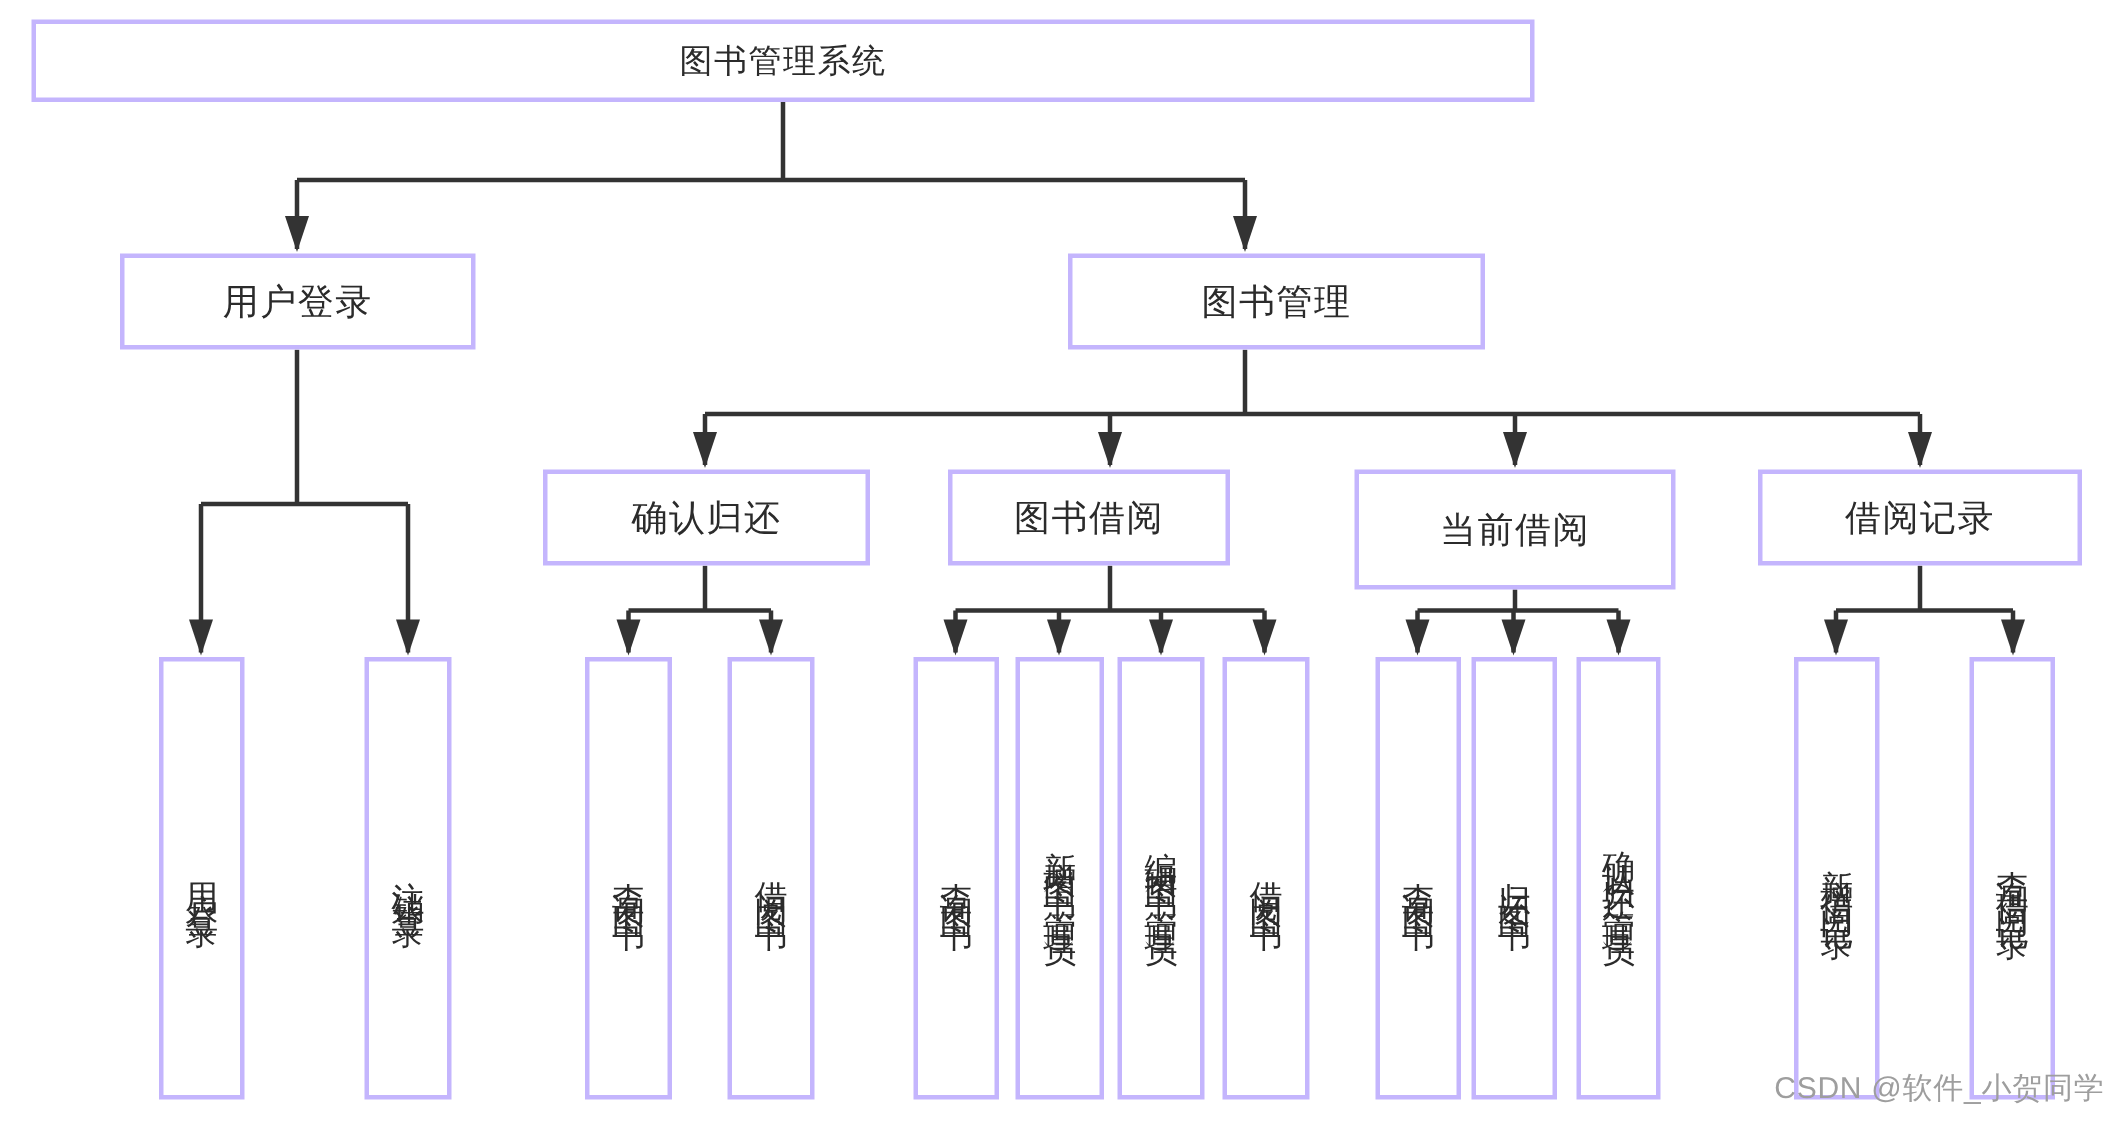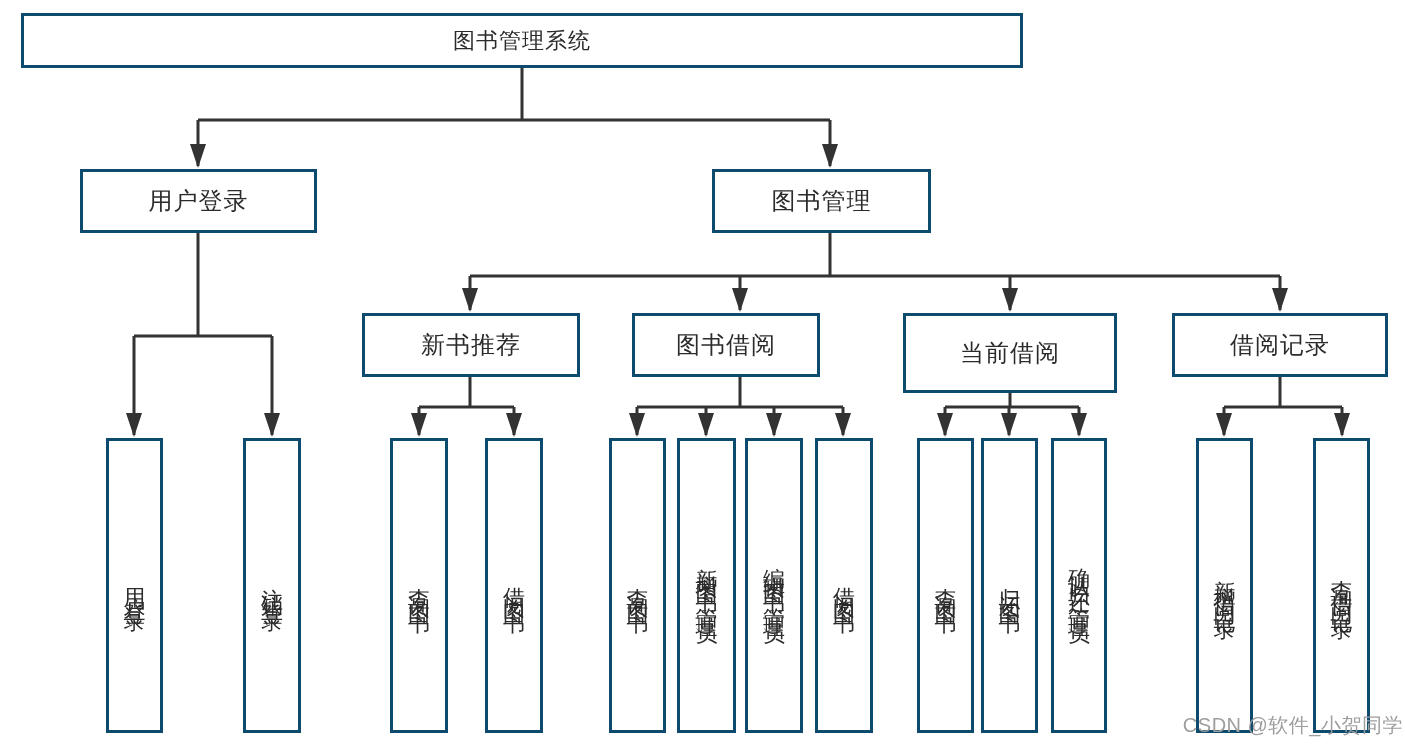--- a/index.html
+++ b/index.html
@@ -4,21 +4,21 @@
 <style>
   html,body { margin:0; padding:0; background:#ffffff; }
   .stage {
     position:relative; width:1405px; height:747px;
     background:#ffffff; overflow:hidden;
     font-family:"Liberation Sans", sans-serif;
   }
   .wires { position:absolute; left:0; top:0; z-index:1; }
   .box {
     position:absolute; box-sizing:border-box; z-index:2;
-    background:#ffffff; border:3px solid #0c4a6e;
+    background:#ffffff; border:3px solid #c4b5fd;
     display:flex; align-items:center; justify-content:center;
     color:#2b2b2b; text-align:center; white-space:nowrap;
   }
   .root { font-size:22px; letter-spacing:1px; }
   .h    { font-size:24px; letter-spacing:1px; }
   .leaf {
     font-size:22px; writing-mode:vertical-rl; text-orientation:mixed;
     letter-spacing:8px; white-space:normal;
   }
   .watermark {
@@ -61,23 +61,23 @@
       <polygon points="1001,413 1017,413 1009,437"></polygon>
       <polygon points="1071,413 1087,413 1079,437"></polygon>
       <polygon points="1216,413 1232,413 1224,437"></polygon>
       <polygon points="1334,413 1350,413 1342,437"></polygon>
     </g>
   </svg>
 
   <div class="box root" style="left:21px; top:13px; width:1002px; height:55px;">图书管理系统</div>
 
   <div class="box h" style="left:80px; top:169px; width:237px; height:64px;">用户登录</div>
-  <div class="box h" style="left:712px; top:169px; width:219px; height:64px;">图书管理</div>
+  <div class="box h" style="left:712px; top:169px; width:278px; height:64px;">图书管理</div>
 
-  <div class="box h" style="left:362px; top:313px; width:218px; height:64px;">新书推荐</div>
+  <div class="box h" style="left:362px; top:313px; width:218px; height:64px;">确认归还</div>
   <div class="box h" style="left:632px; top:313px; width:188px; height:64px;">图书借阅</div>
   <div class="box h" style="left:903px; top:313px; width:214px; height:80px;">当前借阅</div>
   <div class="box h" style="left:1172px; top:313px; width:216px; height:64px;">借阅记录</div>
 
   <div class="box leaf" style="left:106px; top:438px; width:57px; height:295px;">用户登录</div>
   <div class="box leaf" style="left:243px; top:438px; width:58px; height:295px;">注销登录</div>
 
   <div class="box leaf" style="left:390px; top:438px; width:58px; height:295px;">查询图书</div>
   <div class="box leaf" style="left:485px; top:438px; width:58px; height:295px;">借阅图书</div>
 

